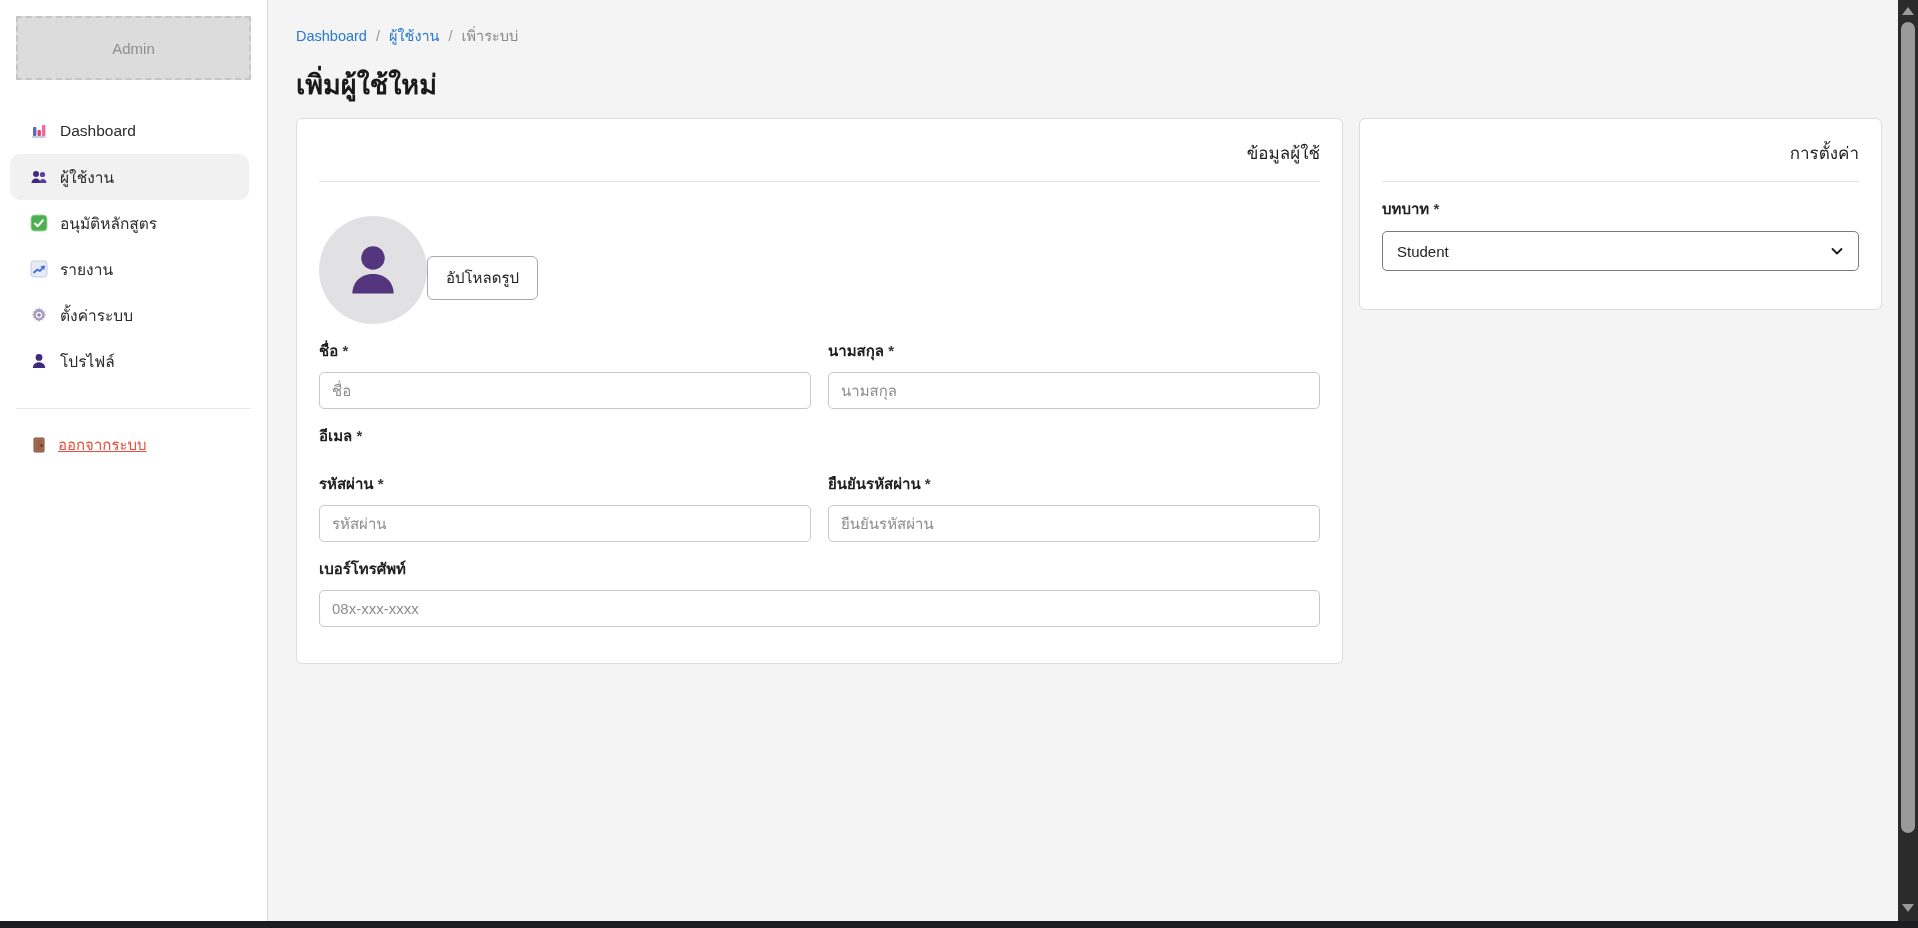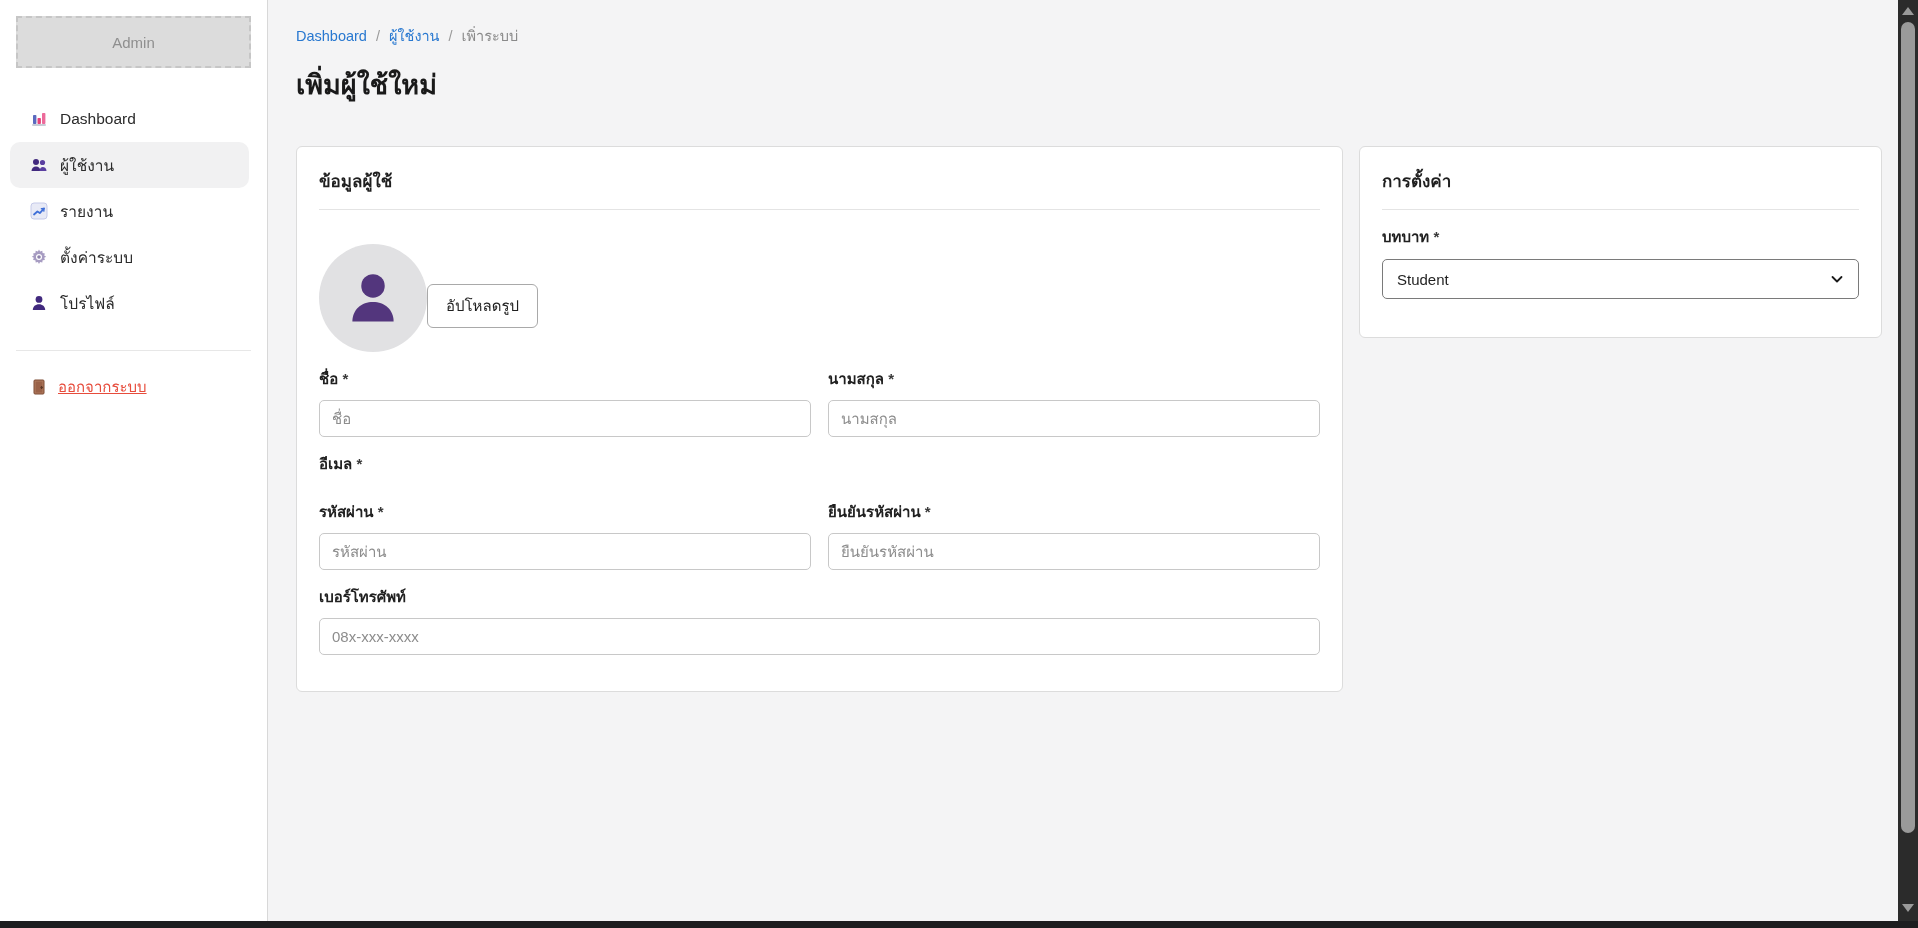--- a/index.html
+++ b/index.html
@@ -10,21 +10,21 @@
     background:#ffffff; color:#212121;
   }
   .app { display:flex; height:928px; }
 
   
   .sidebar {
     width:268px; min-width:268px; background:#ffffff;
     border-right:1px solid #d8d8d8; padding-top:16px;
   }
   .brand {
-    margin:0 16px; height:52px;
+    margin:0 16px; height:64px;
     border:2px dashed #c6c6c6; background:#dcdcdc;
     color:#8f8f8f; font-size:15px;
     display:flex; align-items:center; justify-content:center;
   }
   .nav { margin-top:28px; }
   .nav-item {
     display:flex; align-items:center; gap:12px;
     height:46px; padding-left:20px; margin:0 18px 0 10px;
     border-radius:10px; font-size:15.5px; color:#2b2b2b; cursor:pointer;
   }
@@ -37,27 +37,27 @@
     color:#e74c3c; text-decoration:underline; font-size:15px; cursor:pointer;
   }
 
   
   .main {
     flex:1; background:#f4f4f5; padding:24px 16px 22px 28px; overflow:hidden;
   }
   .breadcrumb { display:flex; gap:9px; font-size:14.5px; color:#8a8a8a; align-items:center; }
   .breadcrumb .bc-link { color:#2878d0; cursor:pointer; }
   .breadcrumb .bc-sep { color:#9a9a9a; }
-  .page-title { font-size:27px; font-weight:bold; color:#1a1a1a; margin:16px 0 40px; }
+  .page-title { font-size:27px; font-weight:bold; color:#1a1a1a; margin:16px 0 12px; }
 
   .content-row { display:flex; gap:16px; align-items:flex-start; }
   .card { background:#ffffff; border:1px solid #dcdcdc; border-radius:6px; }
   .form-card { width:1047px; padding:20px 22px 36px; }
   .settings-card { flex:1; padding:20px 22px 38px; }
-  .card-title { font-size:17px; font-weight:bold; color:#1f1f1f; }
+  .card-title { font-size:17px; font-weight:normal; color:#1f1f1f;text-align:right; }
   .card-hr { border:none; border-top:1px solid #e4e4e4; margin:15px 0 0; }
 
   .avatar-wrap { display:flex; flex-direction:row; align-items:center; margin-top:34px; }
   .avatar {
     width:108px; height:108px; border-radius:50%; background:#e1e1e3;
     display:flex; align-items:center; justify-content:center;
   }
   .upload-btn {
     margin-top:16px; background:#fff; border:1px solid #a9a9a9; border-radius:6px;
     padding:9px 18px; font-size:15px; color:#1f1f1f; cursor:pointer;
@@ -129,20 +129,29 @@
       <div class="nav-item active">
         <span class="icon">
           <svg viewBox="0 0 18 18">
               <circle cx="6" cy="6" r="3" fill="#41297e"></circle>
               <path d="M1.5 15c0-2.8 2-4.6 4.5-4.6S10.5 12.2 10.5 15z" fill="#41297e"></path>
               <circle cx="12.5" cy="6.5" r="2.6" fill="#5a3fa0"></circle>
               <path d="M9.5 15c.2-2.5 1.6-4 3.2-4 2.1 0 3.8 1.6 3.8 4z" fill="#5a3fa0"></path>
             </svg>
         </span>
         <span>ผู้ใช้งาน</span>
+      </div>
+      <div class="nav-item">
+        <span class="icon">
+          <svg viewBox="0 0 18 18">
+              <rect x="1" y="1" width="16" height="16" rx="3.5" fill="#4caf50" stroke="#a5d6a7"></rect>
+              <path d="M5 9.5l2.6 2.7L13 6.3" fill="none" stroke="#ffffff" stroke-width="2" stroke-linecap="round" stroke-linejoin="round"></path>
+            </svg>
+        </span>
+        <span>อนุมัติหลักสูตร</span>
       </div>
       <div class="nav-item">
         <span class="icon">
           <svg viewBox="0 0 18 18">
               <rect x="1" y="1" width="16" height="16" rx="3" fill="#e8eaf6" stroke="#c5cae9"></rect>
               <path d="M4 12.5l3.4-3 2.4 1.6L14 6.5" fill="none" stroke="#3f6fd8" stroke-width="1.8" stroke-linecap="round" stroke-linejoin="round"></path>
               <path d="M14 6.5l-2.6.2M14 6.5l-.2 2.6" stroke="#3f6fd8" stroke-width="1.4" stroke-linecap="round"></path>
             </svg>
         </span>
         <span>รายงาน</span>

